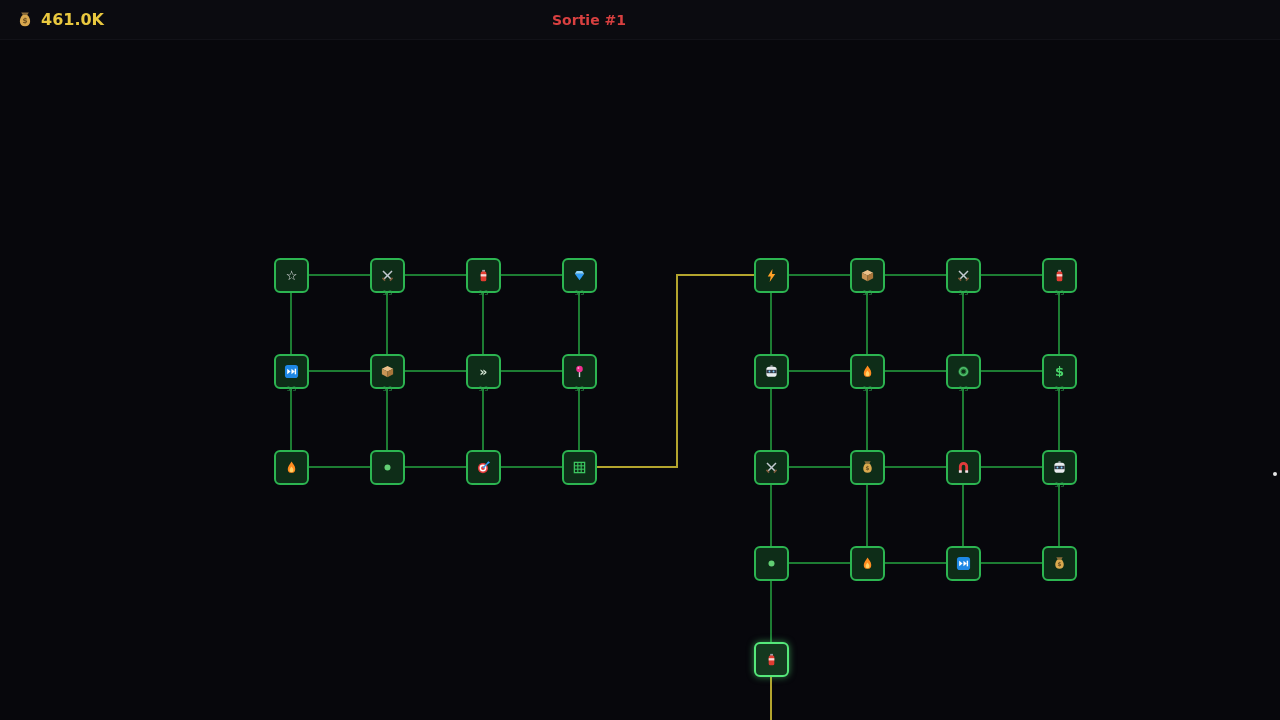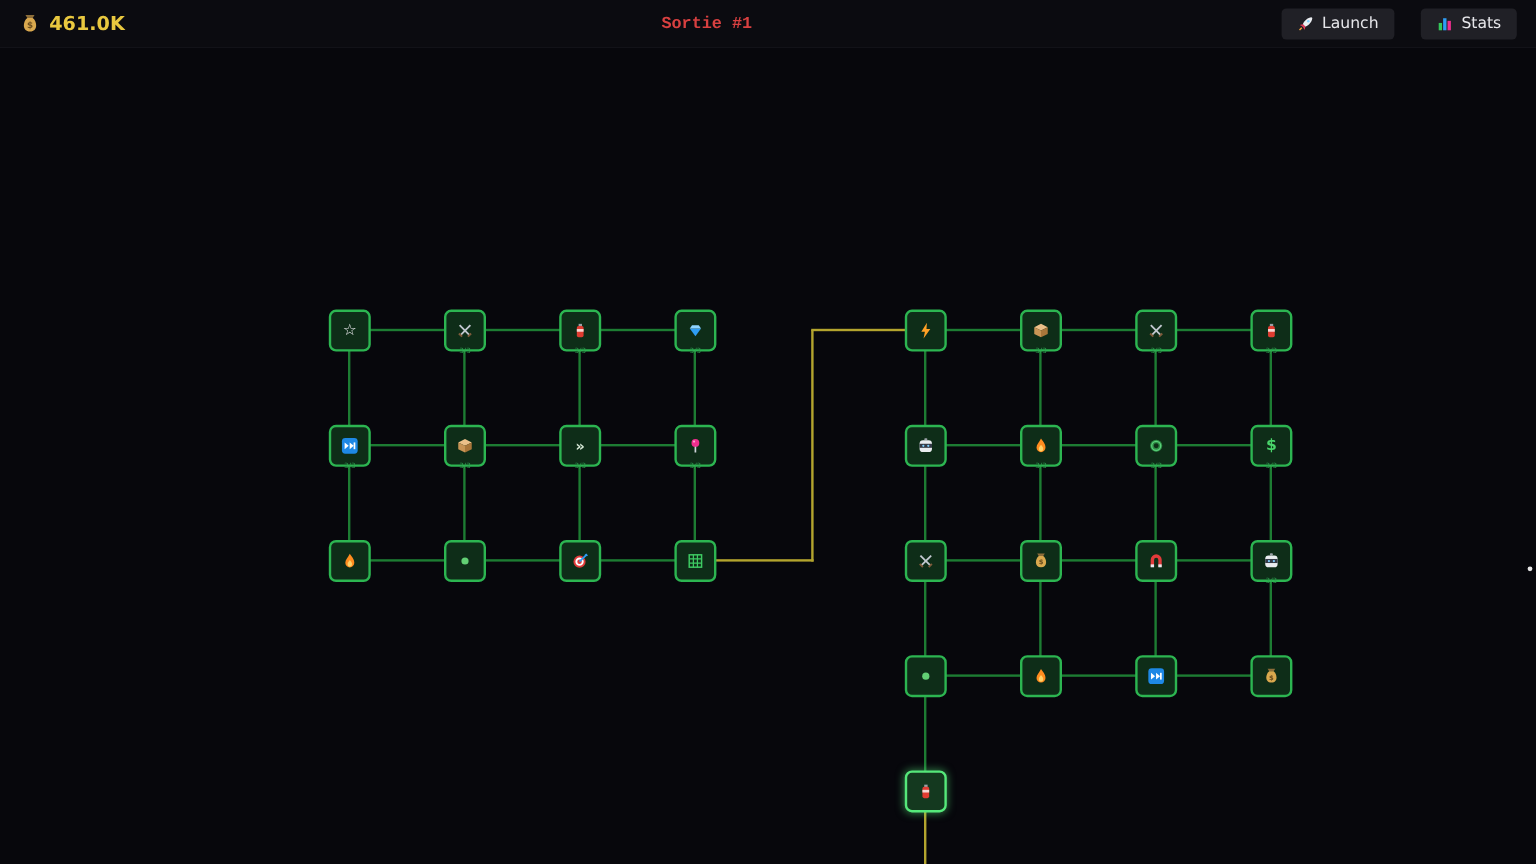--- a/index.html
+++ b/index.html
@@ -5,21 +5,21 @@
   * { margin:0; padding:0; box-sizing:border-box; }
   html,body { width:1280px; height:720px; overflow:hidden; background:#07070c;
     font-family:"DejaVu Sans", sans-serif; }
 
   
   .topbar { position:relative; width:100%; height:40px; background:#0b0b10;
     border-bottom:1px solid #121218; display:flex; align-items:center; padding:0 16px; z-index:5; }
   .currency { display:flex; align-items:center; gap:7px; color:#e9c83f;
     font-size:16px; font-weight:bold; }
   .title { position:absolute; left:589px; top:50%; transform:translate(-50%,-50%);
-    color:#d84040; font-size:14px; font-weight:bold;font-family:Liberation Mono, monospace; }
+    color:#d84040; font-size:14px; font-weight:bold; }
   .btns { margin-left:auto; display:flex; gap:22px; }
   .btn { display:flex; align-items:center; gap:7px; background:#202026; border:none;
     border-radius:4px; padding:6px 13px; color:#e6e6ea; font-size:13px;
     font-family:"DejaVu Sans", sans-serif; cursor:pointer; height:26px; }
   .icon { display:inline-flex; align-items:center; justify-content:center; line-height:1; }
 
   
   .map { position:absolute; left:0; top:40px; width:1280px; height:680px; }
   .map .layer { position:absolute; left:0; top:-40px; width:1280px; height:720px; }
   .edge { position:absolute; }
@@ -44,43 +44,20 @@
           <path d="M6 3.6 L10 3.6 L11.4 1.4 L4.6 1.4 Z" fill="#8d6e3a"></path>
           <path d="M6 3.6 C2.6 6.2 2 13.6 8 13.6 C14 13.6 13.4 6.2 10 3.6 Z" fill="#d9a84e"></path>
           <text x="8" y="11" font-size="6.5" text-anchor="middle" fill="#6b4e1f" font-weight="bold">$</text>
         </svg>
     </span>
     <span>461.0K</span>
   </div>
 
   <div class="title">Sortie #1</div>
 
-  <div class="btns">
-    <button class="btn">
-      <span class="icon">
-        <svg viewBox="0 0 16 16" width="14" height="14">
-            <path d="M13.6 1.6 C10.2 1.9 6.8 4.6 5.4 8.2 L7.8 10.6 C11.4 9.2 14.1 5.8 14.4 2.4 Z" fill="#eceff3"></path>
-            <circle cx="10.6" cy="5.4" r="1.2" fill="#7fd0ff"></circle>
-            <path d="M5.4 8.2 L2.4 9 L4.4 10 L6 11.6 L7 13.6 L7.8 10.6 Z" fill="#e23b5b"></path>
-            <path d="M2.2 13.8 L4.4 11.6" stroke="#f2a33c" stroke-width="1.4"></path>
-          </svg>
-      </span>
-      <span>Launch</span>
-    </button>
-    <button class="btn">
-      <span class="icon">
-        <svg viewBox="0 0 16 16" width="14" height="14">
-            <rect x="2.2" y="7" width="3.2" height="7" fill="#34c759"></rect>
-            <rect x="6.4" y="2.5" width="3.2" height="11.5" fill="#2f9df4"></rect>
-            <rect x="10.6" y="5" width="3.2" height="9" fill="#ef2d8e"></rect>
-          </svg>
-      </span>
-      <span>Stats</span>
-    </button>
-  </div>
 </div>
 
 <div class="map">
   <div class="layer" id="map-layer">
       <div class="edge" style="left: 291px; top: 274px; width: 96px; height: 2px; background: rgb(29, 124, 51);"></div>
       <div class="edge" style="left: 387px; top: 274px; width: 96px; height: 2px; background: rgb(29, 124, 51);"></div>
       <div class="edge" style="left: 483px; top: 274px; width: 96px; height: 2px; background: rgb(29, 124, 51);"></div>
       <div class="edge" style="left: 291px; top: 370px; width: 96px; height: 2px; background: rgb(29, 124, 51);"></div>
       <div class="edge" style="left: 387px; top: 370px; width: 96px; height: 2px; background: rgb(29, 124, 51);"></div>
       <div class="edge" style="left: 483px; top: 370px; width: 96px; height: 2px; background: rgb(29, 124, 51);"></div>

